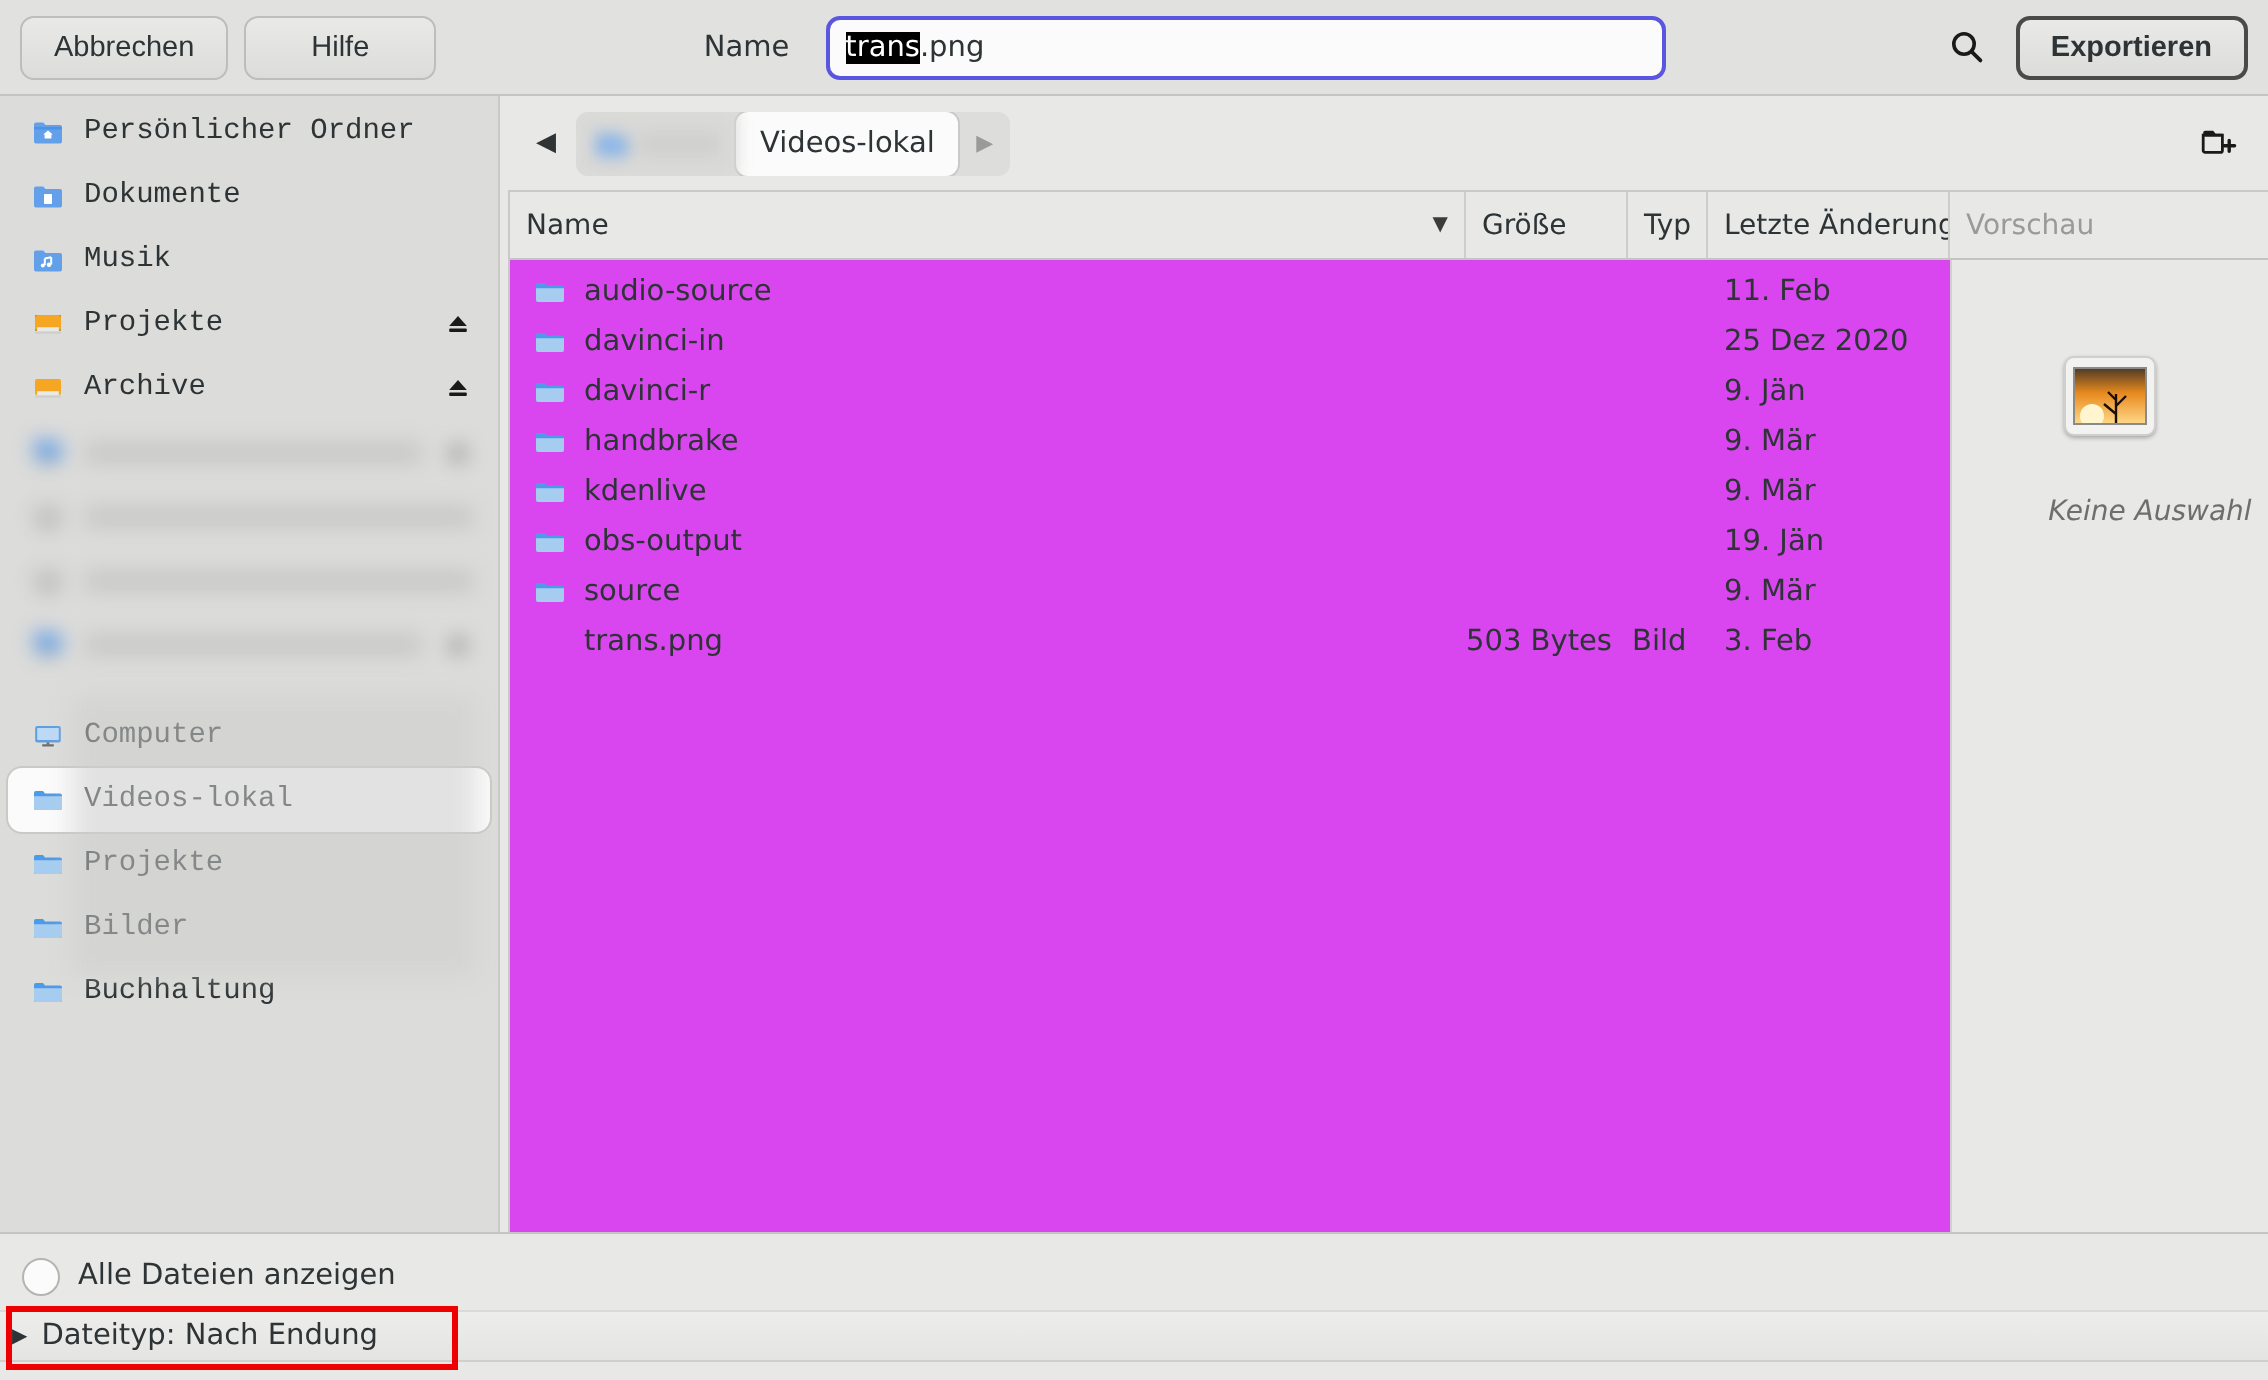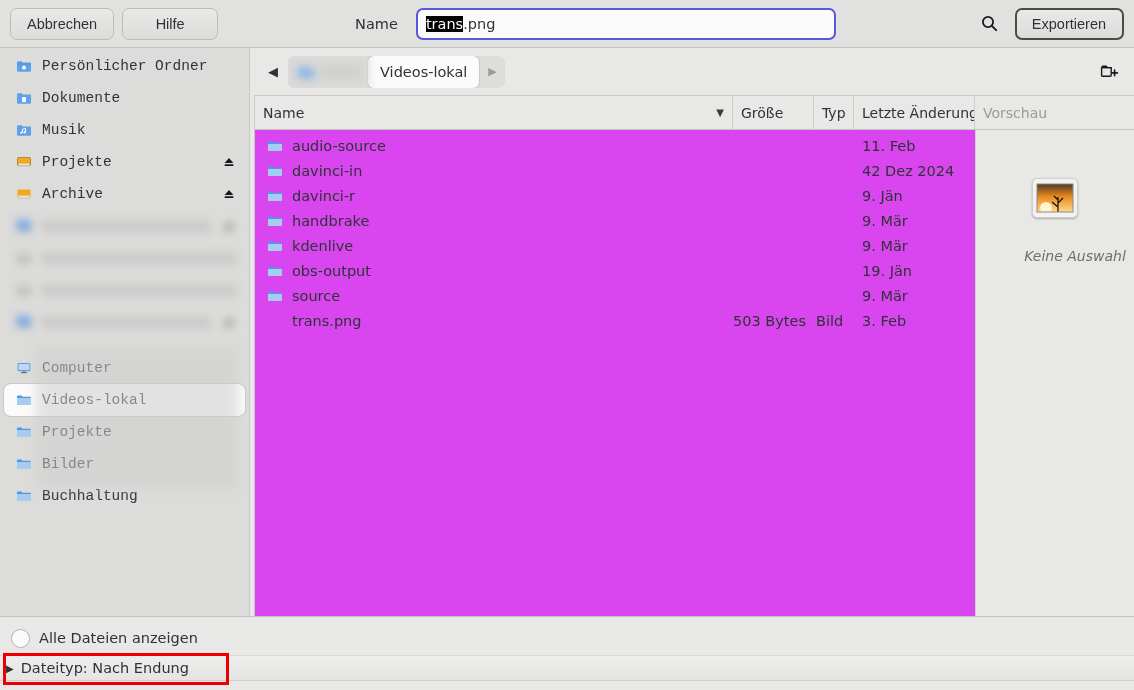--- a/index.html
+++ b/index.html
@@ -36,21 +36,21 @@
     border: 1px solid #bdbdbb;
     background: linear-gradient(180deg,#e9e9e8 0%, #dcdcda 100%);
     font-size: 14.5px;
     color: #2e3436;
     display: flex; align-items: center; justify-content: center;
     cursor: pointer;
     white-space: nowrap;
   }
   .hb-btn.suggested {
     border: 2px solid #4a4a48;
-    font-weight: 400;
+    font-weight: 700;
     padding-left: 15px;
   }
   .hb-spacer { flex: 1; }
   .name-label {
     font-size: 14.5px;
     color: #2e3436;
     margin-right: 10px;
     white-space: nowrap;
   }
   .name-entry {
@@ -634,21 +634,21 @@
                 <span class="icon-slot">
                     <svg width="16" height="16" viewBox="0 0 16 16">
                       <path d="M1 4.5a1 1 0 0 1 1-1h3.5l1 1.2H14a1 1 0 0 1 1 1V12a1 1 0 0 1-1 1H2a1 1 0 0 1-1-1z" fill="#4d9ae8"></path>
                       <path d="M1 6.1h14V12a1 1 0 0 1-1 1H2a1 1 0 0 1-1-1z" fill="#a6cdf0"></path>
                     </svg>
                   </span>
                 <span>davinci-in</span>
               </div>
               <div class="fc-size"></div>
               <div class="fc-type"></div>
-              <div class="fc-mod">42 Dez 2024</div>
+              <div class="fc-mod">25 Dez 2020</div>
             </div>
 
             <div class="frow">
               <div class="fc-name">
                 <span class="icon-slot">
                     <svg width="16" height="16" viewBox="0 0 16 16">
                       <path d="M1 4.5a1 1 0 0 1 1-1h3.5l1 1.2H14a1 1 0 0 1 1 1V12a1 1 0 0 1-1 1H2a1 1 0 0 1-1-1z" fill="#4d9ae8"></path>
                       <path d="M1 6.1h14V12a1 1 0 0 1-1 1H2a1 1 0 0 1-1-1z" fill="#a6cdf0"></path>
                     </svg>
                   </span>

